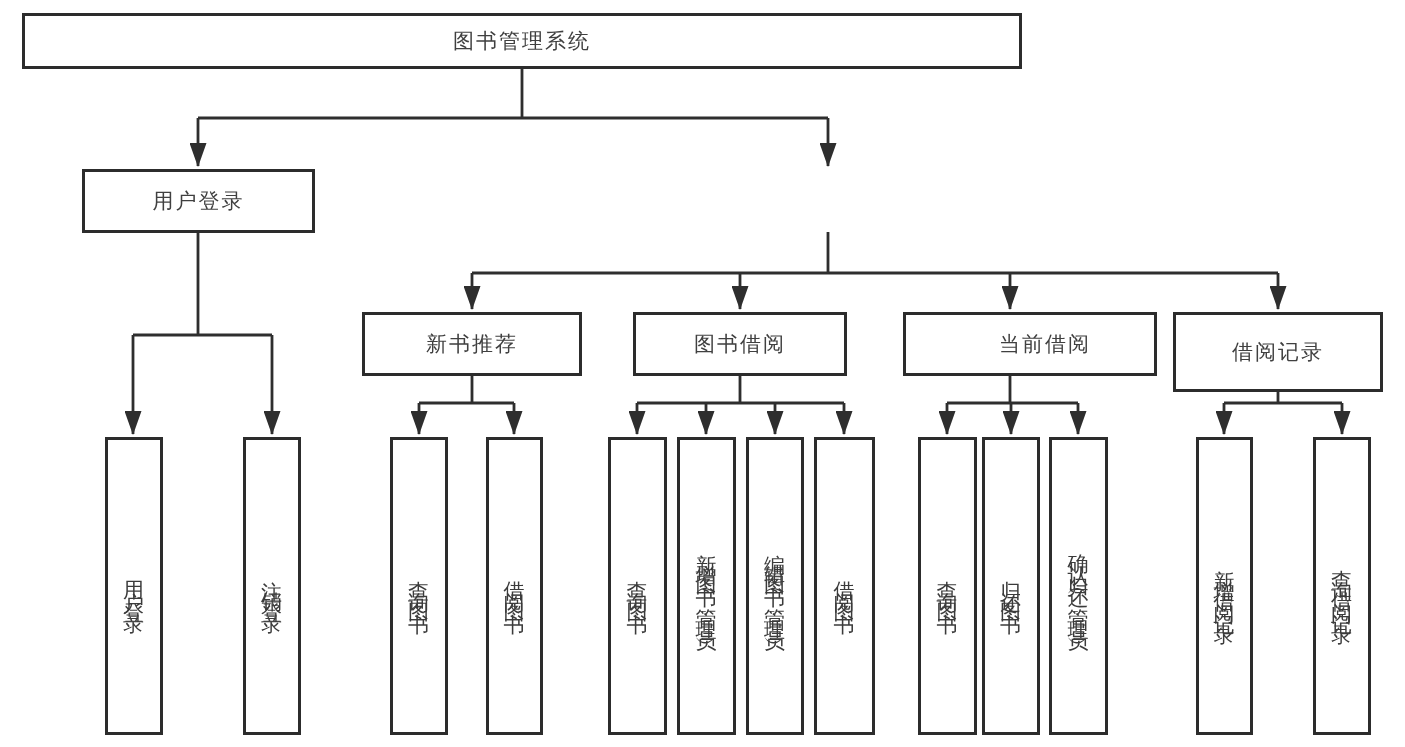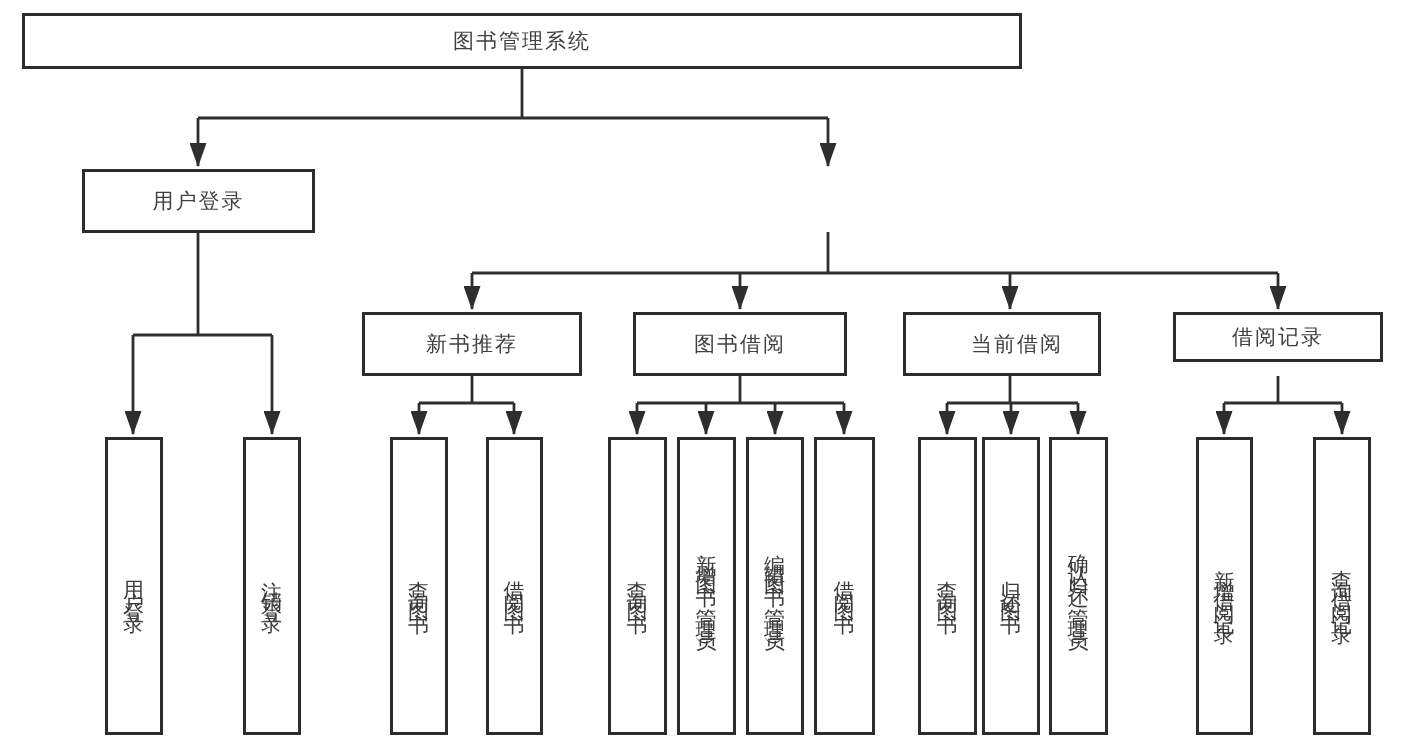--- a/index.html
+++ b/index.html
@@ -112,22 +112,22 @@
     <line class="wire" x1="1224" y1="403" x2="1224" y2="434" marker-end="url(#arw)"></line>
     <line class="wire" x1="1342" y1="403" x2="1342" y2="434" marker-end="url(#arw)"></line>
   </svg>
 
   <div class="box" style="left:22px; top:13px; width:1000px; height:56px;">图书管理系统</div>
 
   <div class="box" style="left:82px; top:169px; width:233px; height:64px;">用户登录</div>
 
   <div class="box" style="left:362px; top:312px; width:220px; height:64px;">新书推荐</div>
   <div class="box" style="left:633px; top:312px; width:214px; height:64px;">图书借阅</div>
-  <div class="box" style="left:903px; top:312px; width:198px; height:64px;padding-left:30px;">当前借阅</div>
-  <div class="box" style="left:1173px; top:312px; width:210px; height:50px;">借阅记录</div>
+  <div class="box" style="left:903px; top:312px; width:254px; height:64px;padding-left:30px;">当前借阅</div>
+  <div class="box" style="left:1173px; top:312px; width:210px; height:80px;">借阅记录</div>
 
   <div class="vbox" style="left:105px; width:58px;">
     <span class="vtext">用户登录</span>
   </div>
   <div class="vbox" style="left:243px; width:58px;">
     <span class="vtext">注销登录</span>
   </div>
 
   <div class="vbox" style="left:390px; width:58px;">
     <span class="vtext">查询图书</span>

